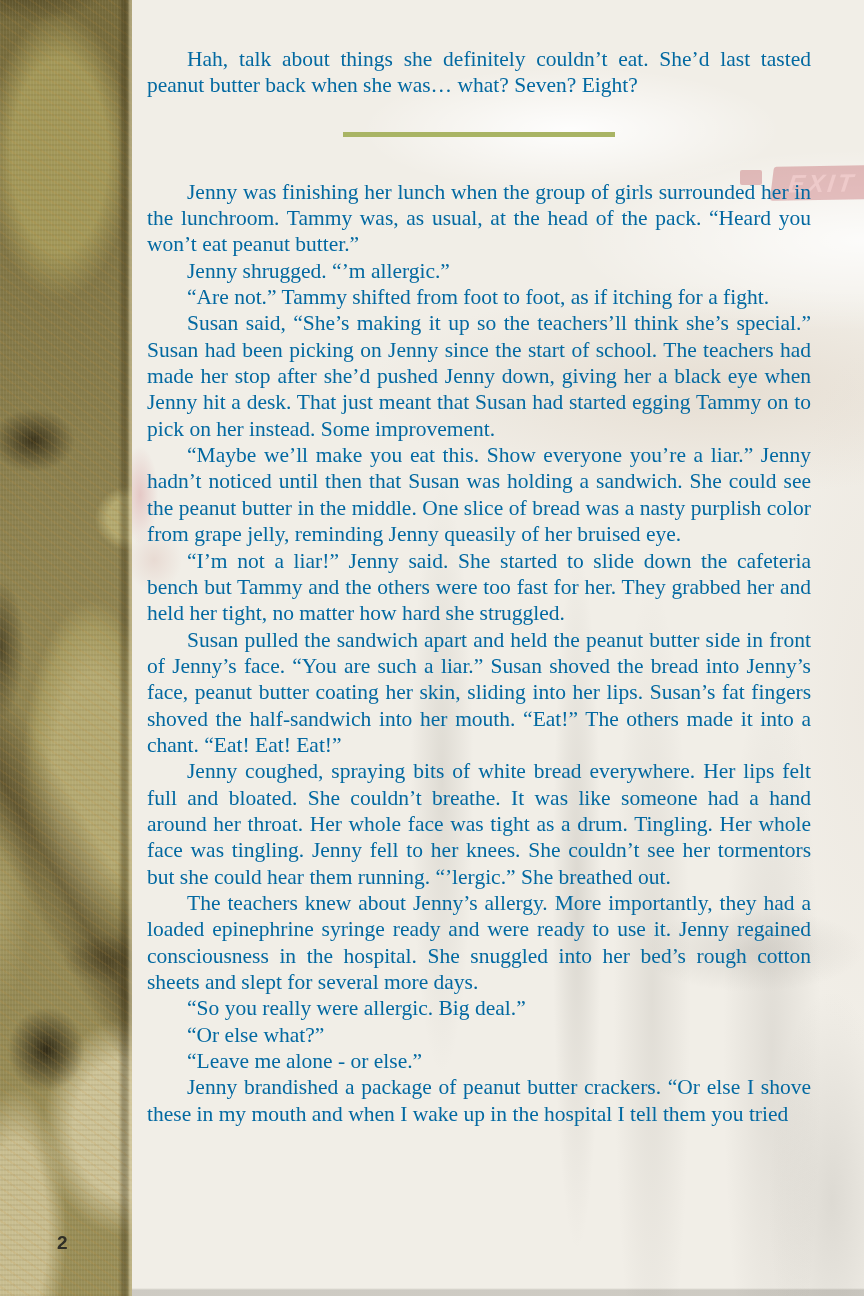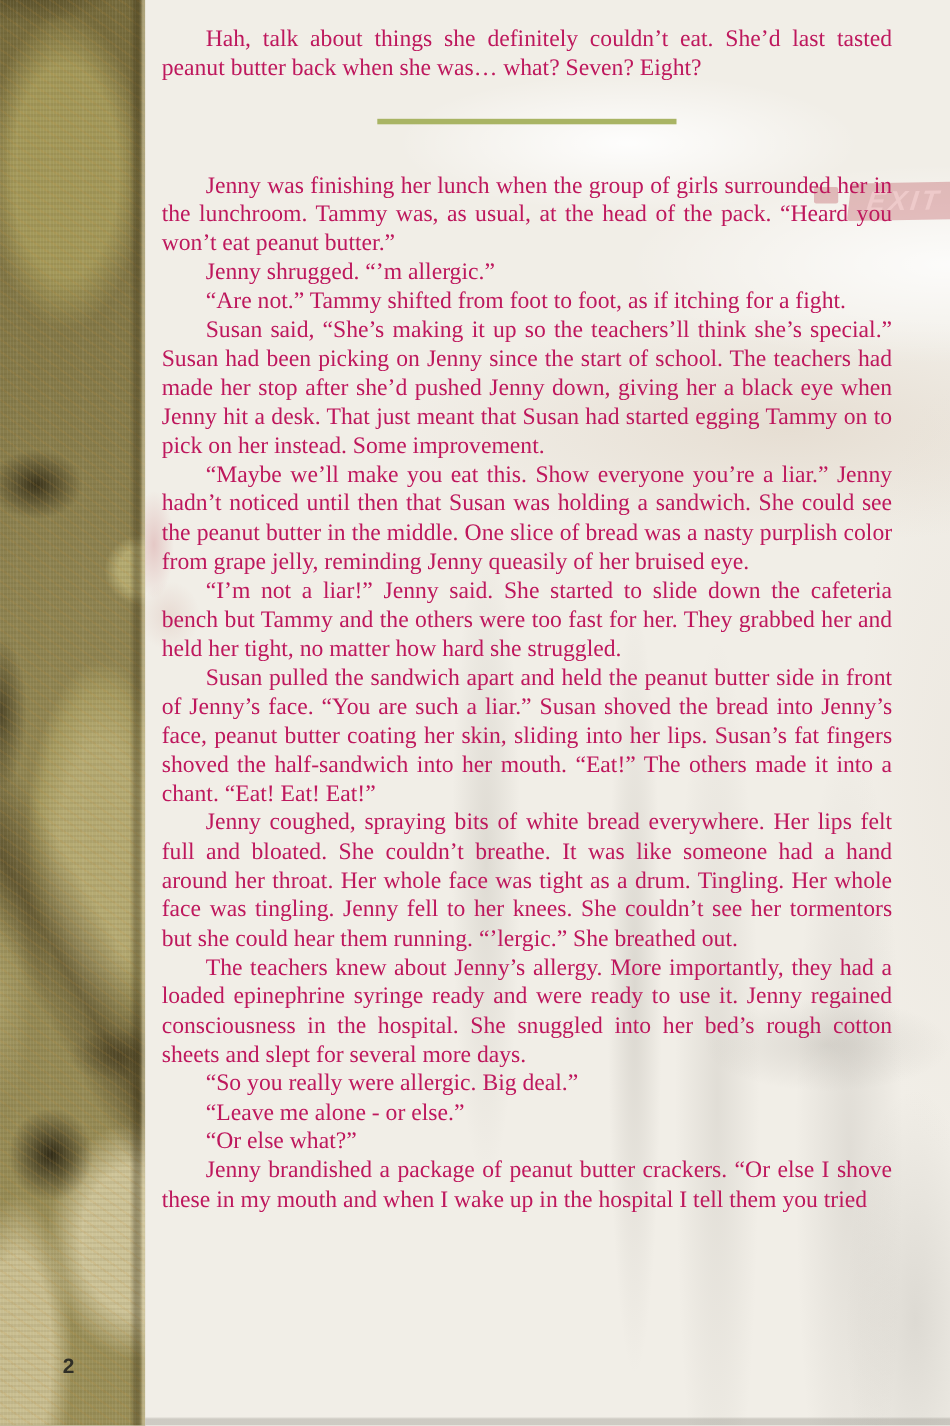--- a/index.html
+++ b/index.html
@@ -92,25 +92,25 @@
     left: 608px; top: 170px;
     width: 22px; height: 15px;
     background: rgba(178,56,66,0.30);
     border-radius: 2px;
   }
 
   
   .text-col {
     position: relative;
     margin: 0 53px 0 15px;
-    padding-top: 22px;
+    padding-top: 46px;
     font-family: "Liberation Serif", "DejaVu Serif", serif;
     font-size: 21.5px;
     line-height: 26.35px;
-    color: #be185d;
+    color: #0369a1;
   }
   .text-col p {
     margin: 0;
     text-indent: 40px;
     text-align: justify;
   }
   .divider {
     width: 272px; height: 5px;
     background: #a9b464;
     margin: 33px auto 42px auto;
@@ -154,20 +154,20 @@
         <p>Jenny was finishing her lunch when the group of girls surrounded her in the lunchroom. Tammy was, as usual, at the head of the pack. “Heard you won’t eat peanut butter.”</p>
         <p>Jenny shrugged. “’m allergic.”</p>
         <p>“Are not.” Tammy shifted from foot to foot, as if itching for a fight.</p>
         <p>Susan said, “She’s making it up so the teachers’ll think she’s special.” Susan had been picking on Jenny since the start of school. The teachers had made her stop after she’d pushed Jenny down, giving her a black eye when Jenny hit a desk. That just meant that Susan had started egging Tammy on to pick on her instead. Some improvement.</p>
         <p>“Maybe we’ll make you eat this. Show everyone you’re a liar.” Jenny hadn’t noticed until then that Susan was holding a sandwich. She could see the peanut butter in the middle. One slice of bread was a nasty purplish color from grape jelly, reminding Jenny queasily of her bruised eye.</p>
         <p>“I’m not a liar!” Jenny said. She started to slide down the cafeteria bench but Tammy and the others were too fast for her. They grabbed her and held her tight, no matter how hard she struggled.</p>
         <p>Susan pulled the sandwich apart and held the peanut butter side in front of Jenny’s face. “You are such a liar.” Susan shoved the bread into Jenny’s face, peanut butter coating her skin, sliding into her lips. Susan’s fat fingers shoved the half-sandwich into her mouth. “Eat!” The others made it into a chant. “Eat! Eat! Eat!”</p>
         <p>Jenny coughed, spraying bits of white bread everywhere. Her lips felt full and bloated. She couldn’t breathe. It was like someone had a hand around her throat. Her whole face was tight as a drum. Tingling. Her whole face was tingling. Jenny fell to her knees. She couldn’t see her tormentors but she could hear them running. “’lergic.” She breathed out.</p>
         <p>The teachers knew about Jenny’s allergy. More importantly, they had a loaded epinephrine syringe ready and were ready to use it. Jenny regained consciousness in the hospital. She snuggled into her bed’s rough cotton sheets and slept for several more days.</p>
         <p>“So you really were allergic. Big deal.”</p>
+        <p>“Or else what?”</p>
         <p>“Leave me alone - or else.”</p>
-        <p>“Or else what?”</p>
         <p>Jenny brandished a package of peanut butter crackers. “Or else I shove these in my mouth and when I wake up in the hospital I tell them you tried</p>
       </div>
 
     </div>
   </div>
 </div>
 
 </body></html>

